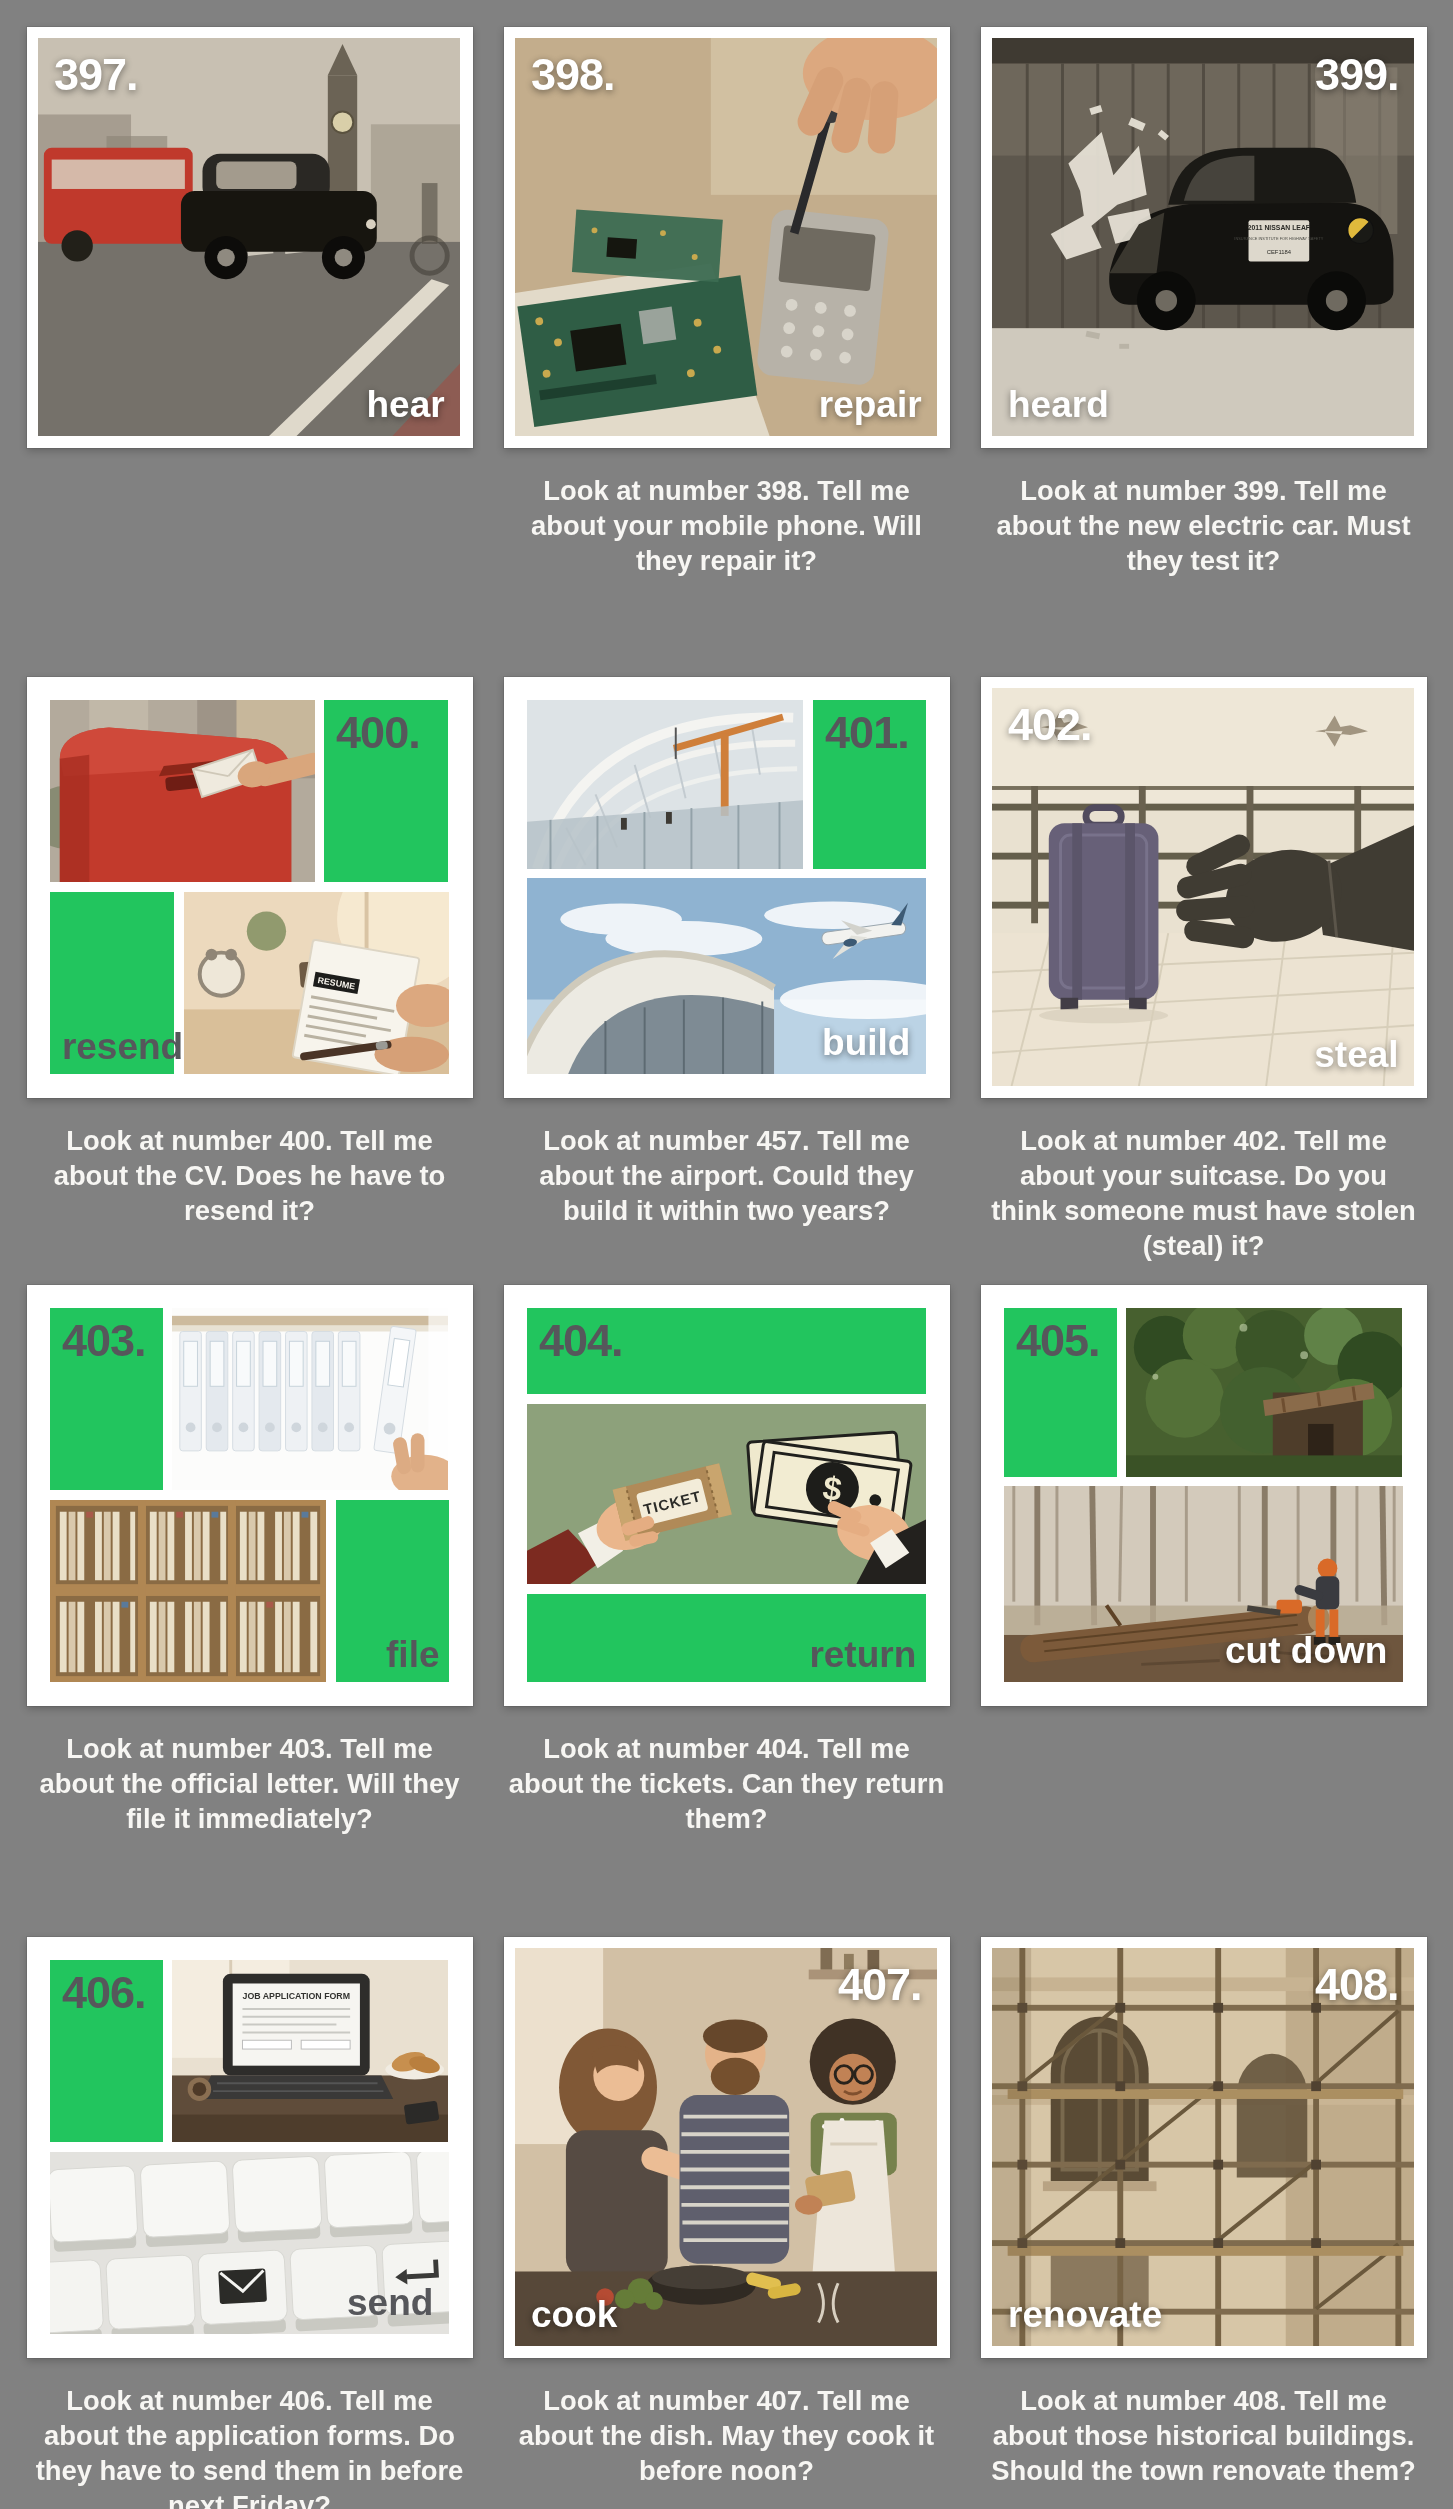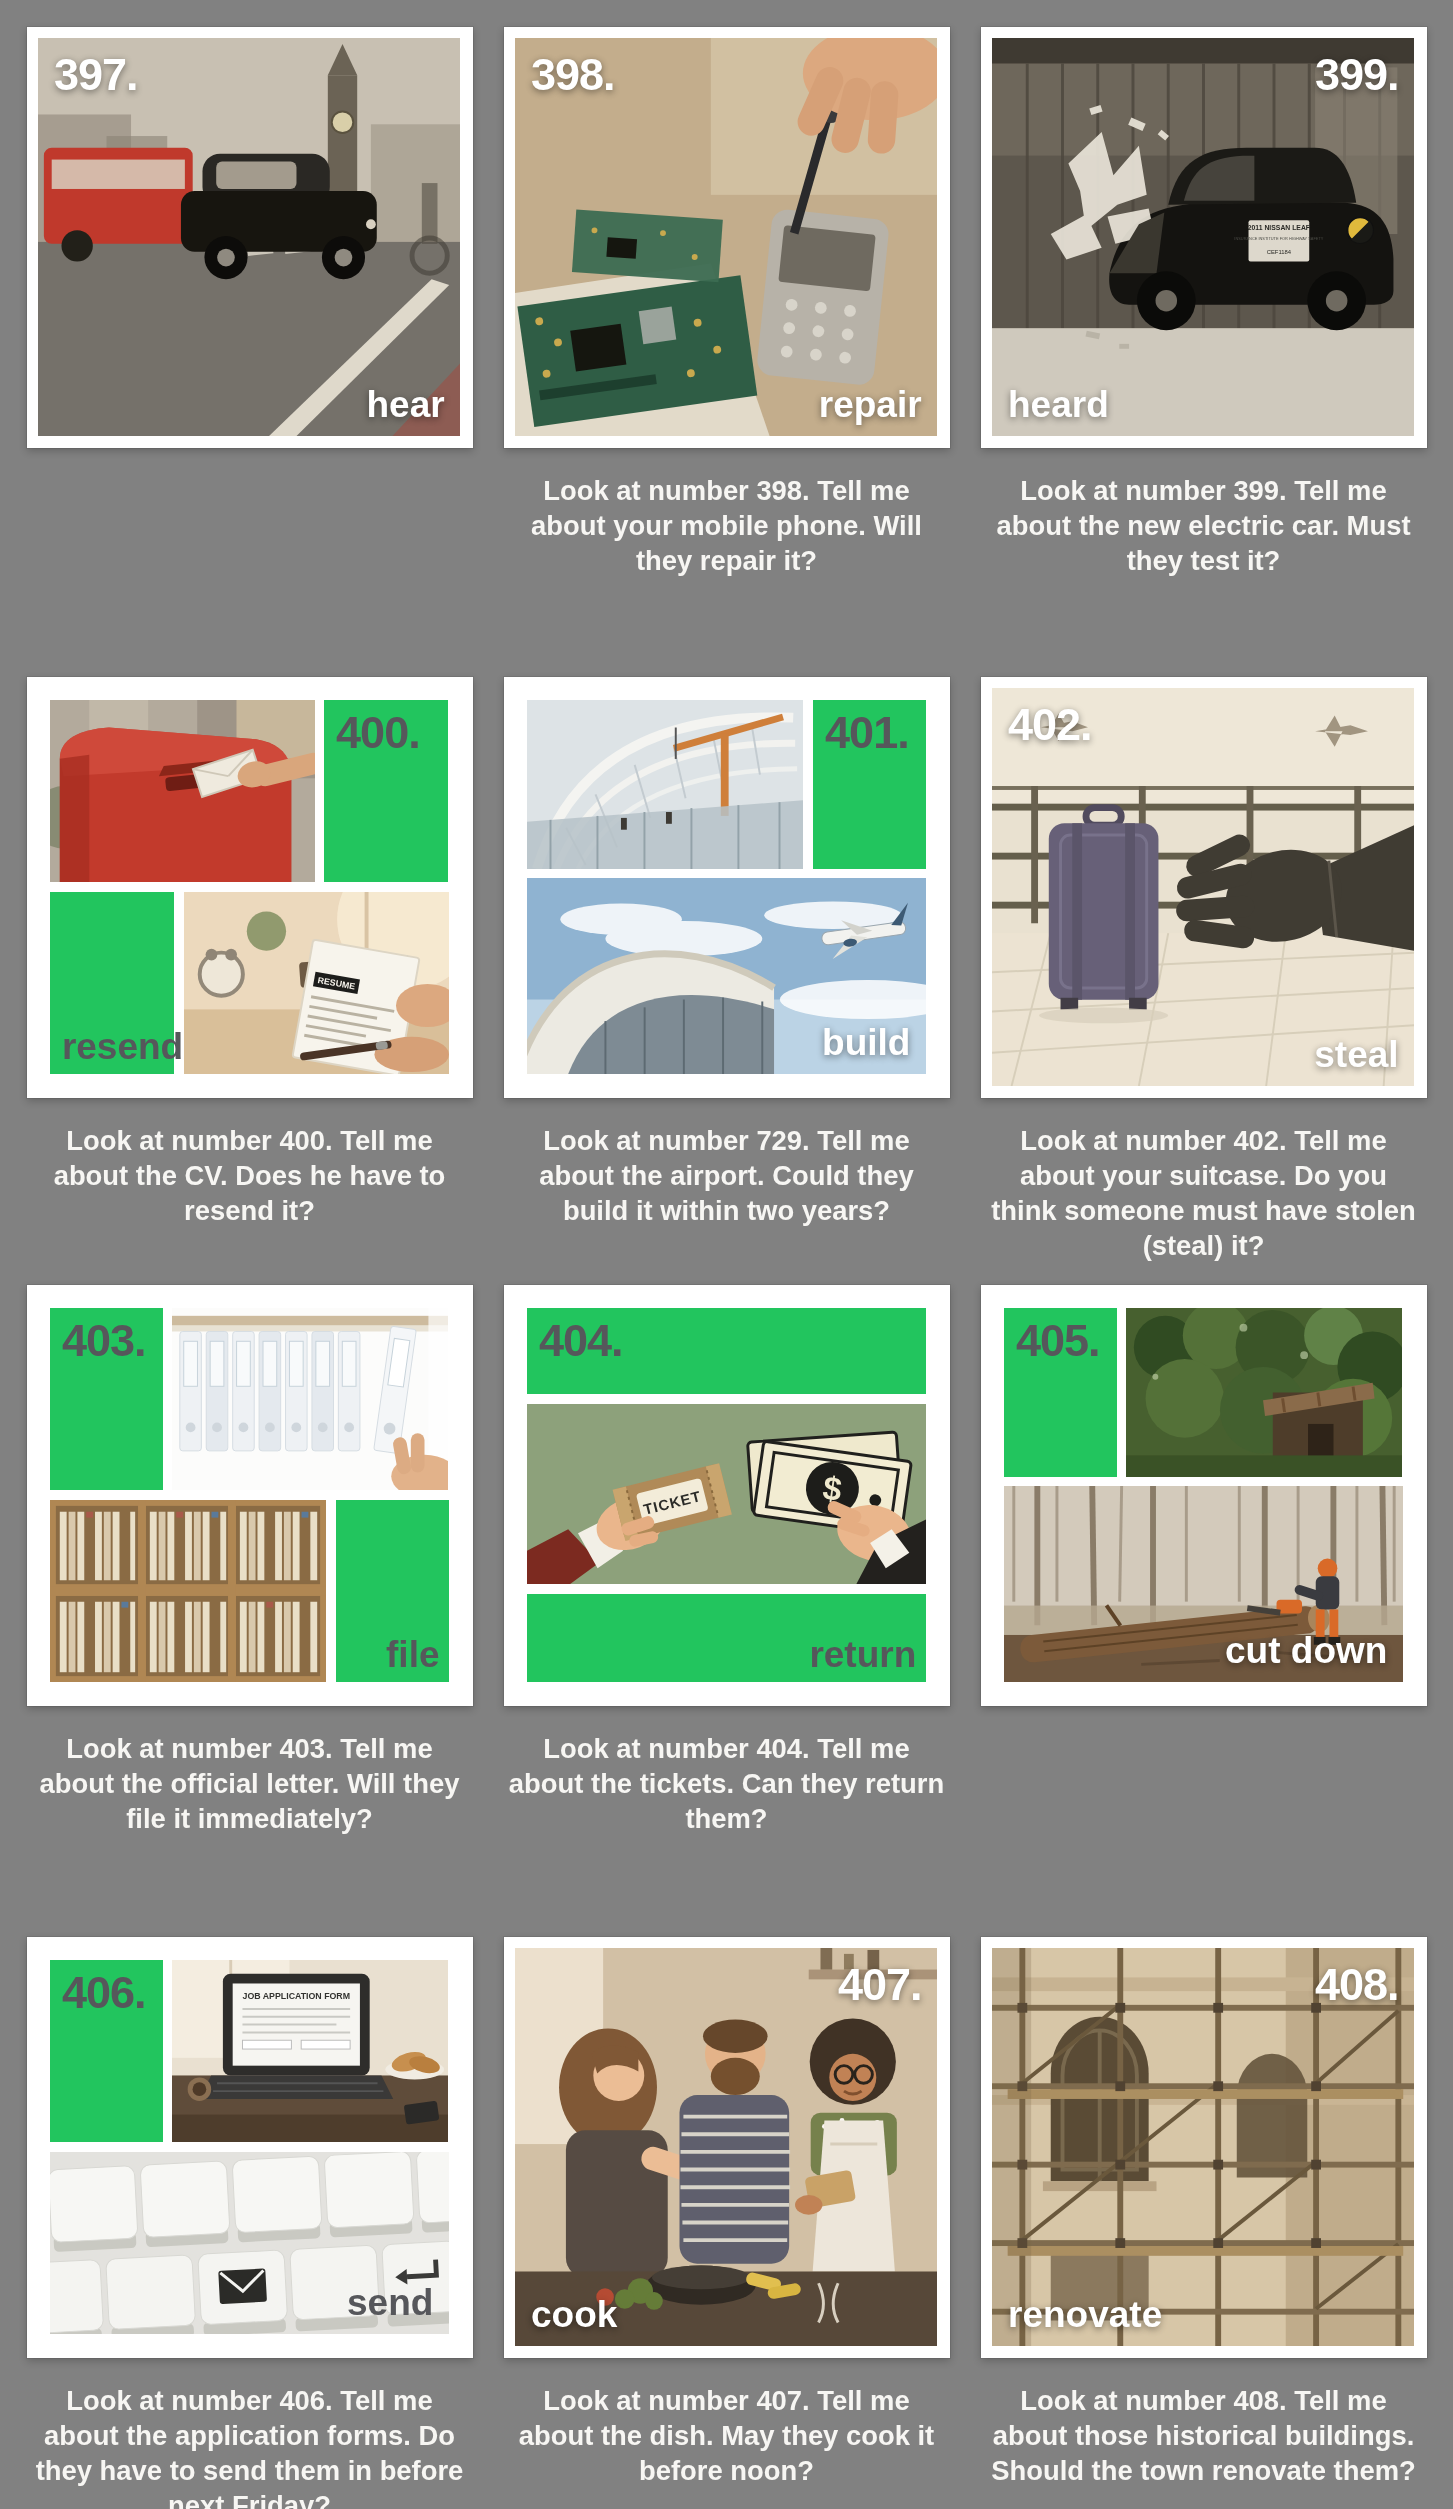--- a/index.html
+++ b/index.html
@@ -361,21 +361,21 @@
                 <polygon points="72,2 92,-18 82,4" fill="#3d5a74"></polygon>
                 <polygon points="30,7 8,28 46,11" fill="#e2e2dc"></polygon>
                 <polygon points="36,7 22,-10 52,5" fill="#d2d2cc"></polygon>
                 <ellipse cx="28" cy="14" rx="7" ry="4" fill="#3d5a74"></ellipse>
               </g>
             </svg>
             <div class="verb br light">build</div>
           </div>
         </div>
       </div>
-      <p class="caption">Look at number 729. Tell me about the airport. Could they build it within two years?</p>
+      <p class="caption">Look at number 457. Tell me about the airport. Could they build it within two years?</p>
     </div>
 
     <div class="cell">
       <div class="card">
         <div class="photo">
           <svg viewBox="0 0 431 406" preserveAspectRatio="none">
             <rect width="431" height="406" fill="#ece5d7"></rect>
             <rect width="431" height="120" fill="#f2ecdf"></rect>
             <g fill="#9a8f7c">
               <path d="M50 40 L82 34 L98 40 L82 44 Z M68 26 L76 40 L60 40 Z M68 54 L76 40 L60 40 Z"></path>

